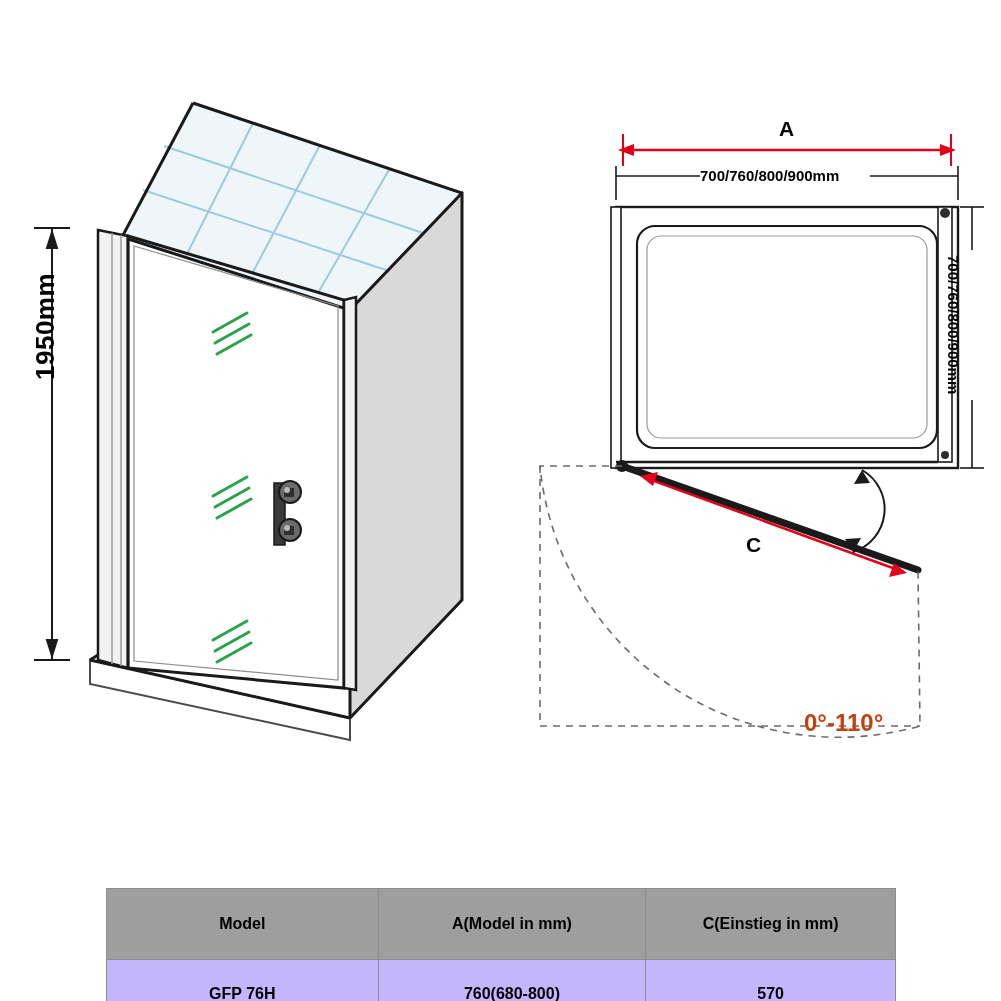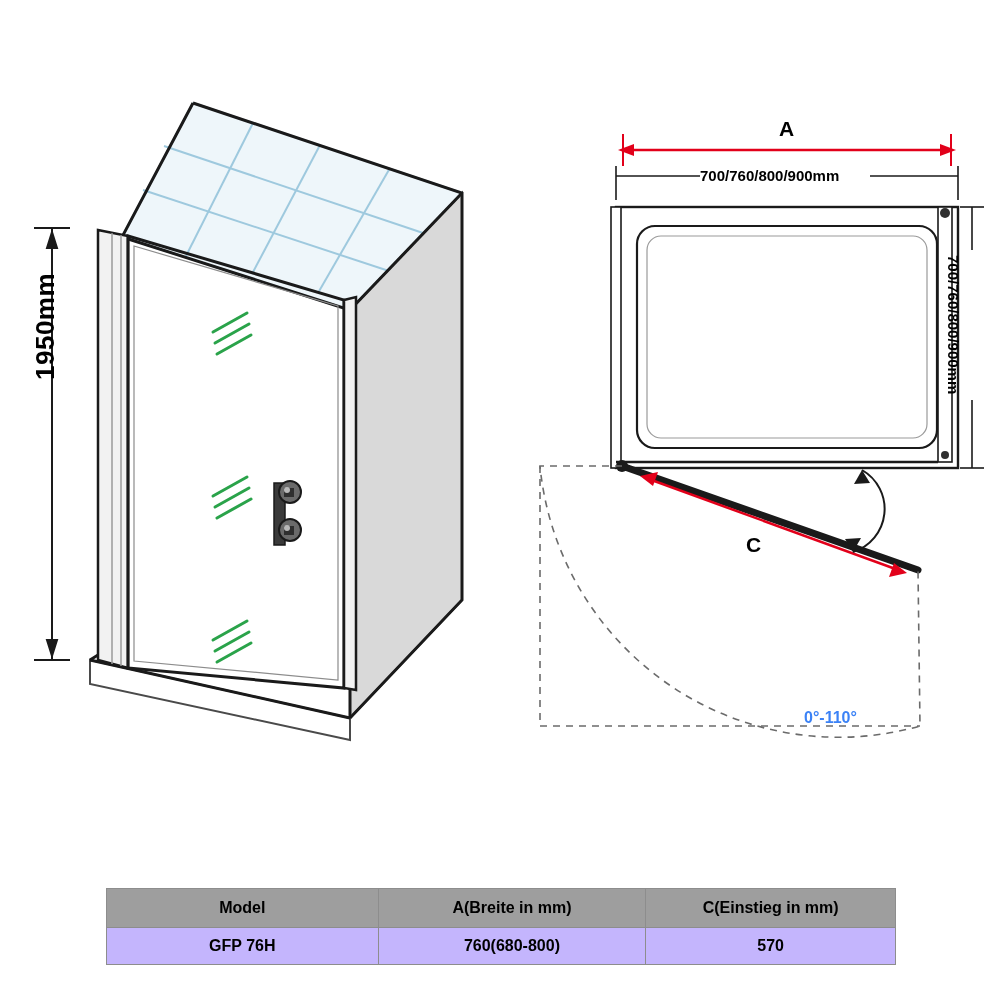--- a/index.html
+++ b/index.html
@@ -64,39 +64,39 @@
   }
   .label-C {
     left: 746px;
     top: 533px;
     font-size: 21px;
     font-weight: bold;
   }
   .label-angle {
     left: 804px;
     top: 709px;
-    font-size: 16px;
-    font-weight: bold;
-    color: #3b82f6;
+    font-size: 24px;
+    font-weight: bold;
+    color: #c2410c;
   }
 
   
   #spec-table {
     position: absolute;
     left: 106px;
     top: 888px;
     width: 790px;
     border-collapse: collapse;
     font-size: 16px;
   }
   #spec-table th, #spec-table td {
     border: 1px solid #8d8d8d;
     text-align: center;
     font-weight: bold;
-    padding: 0;
+    padding: 16px;
   }
   #spec-table thead th {
     background: #9e9e9e;
     color: #000;
     height: 38px;
     font-size: 16px;
   }
   #spec-table tbody td {
     background: #c4b5fd;
     height: 36px;
@@ -256,21 +256,21 @@
 
   <table id="spec-table">
     <colgroup>
         <col class="c1">
         <col class="c2">
         <col class="c3">
       </colgroup>
     <thead>
       <tr>
         <th>Model</th>
-        <th>A(Breite in mm)</th>
+        <th>A(Model in mm)</th>
         <th>C(Einstieg in mm)</th>
       </tr>
     </thead>
     <tbody>
       <tr>
         <td>GFP 76H</td>
         <td>760(680-800)</td>
         <td>570</td>
       </tr>
     </tbody>

